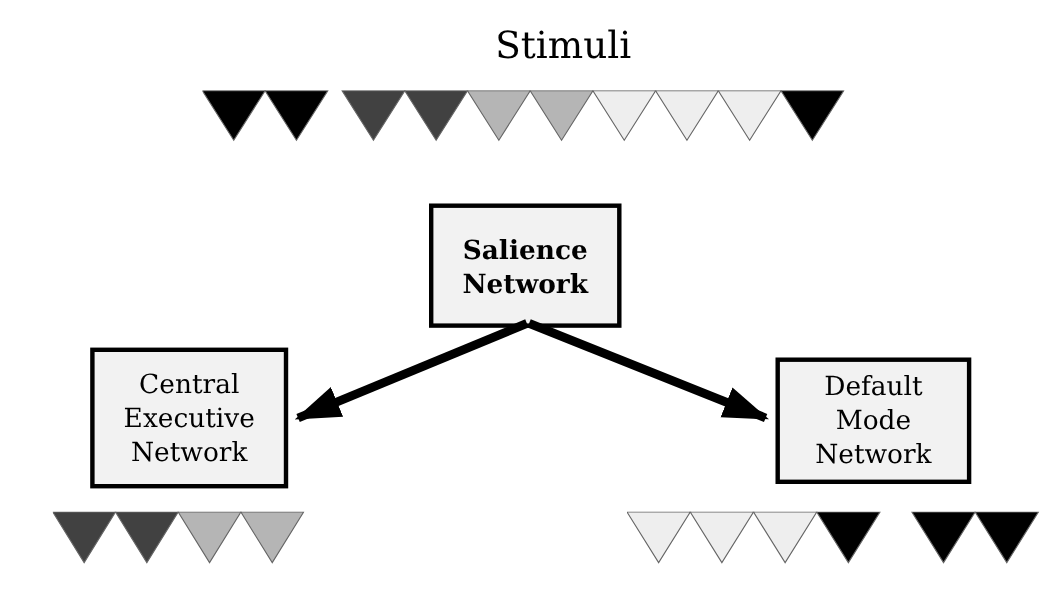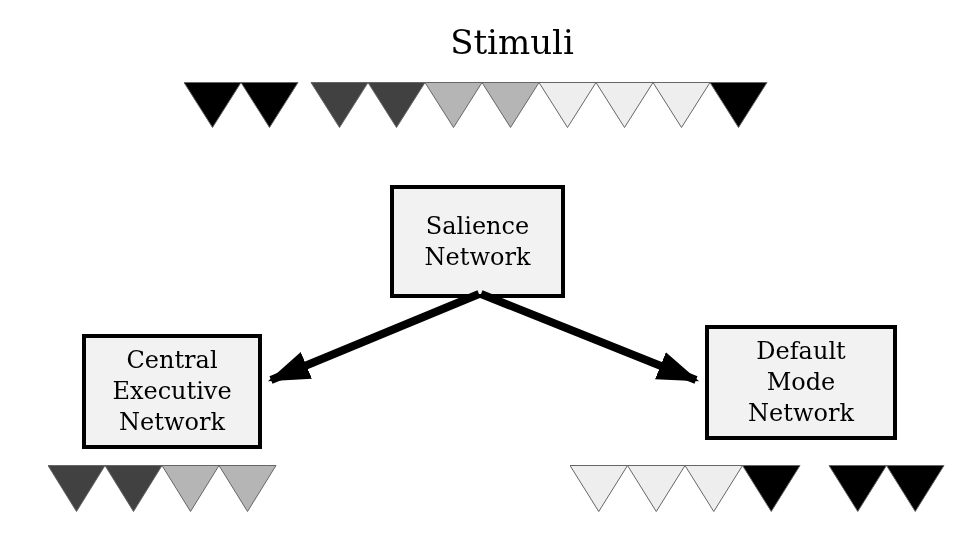--- a/index.html
+++ b/index.html
@@ -27,23 +27,23 @@
     border:4px solid var(--node-border,#000000);
     display:flex;align-items:center;justify-content:center;
     text-align:center;
   }
   .node-label{
     white-space:pre-line;
     font-size:24px;
     line-height:31px;
     color:var(--text,#000000);
   }
-  #node-salience{left:390px;top:185px;width:175px;height:113px;}
-  #node-cen{left:82px;top:334px;width:180px;height:115px;}
-  #node-dmn{left:705px;top:325px;width:192px;height:115px;align-items:center;}
+  #node-salience{left:390px;top:185px;width:175px;height:113px;font-weight:bold;}
+  #node-cen{left:82px;top:316px;width:180px;height:128px;}
+  #node-dmn{left:705px;top:325px;width:178px;height:115px;align-items:center;}
   #arrow-layer{
     position:absolute;left:0;top:0;width:960px;height:540px;
     pointer-events:none;
   }
 </style>
 </head>
 <body>
 
 <div id="canvas" style="--bg: #ffffff; --node-fill: #f2f2f2; --node-border: #000000; --text: #000000;">
 

